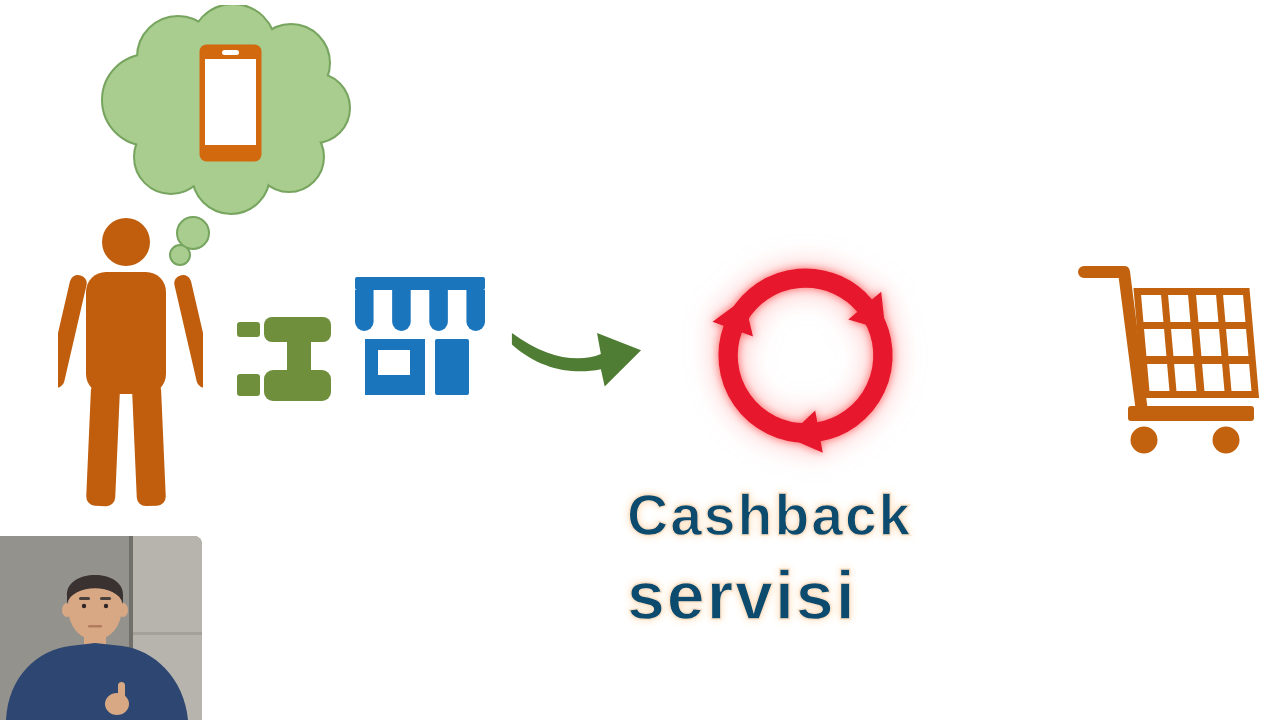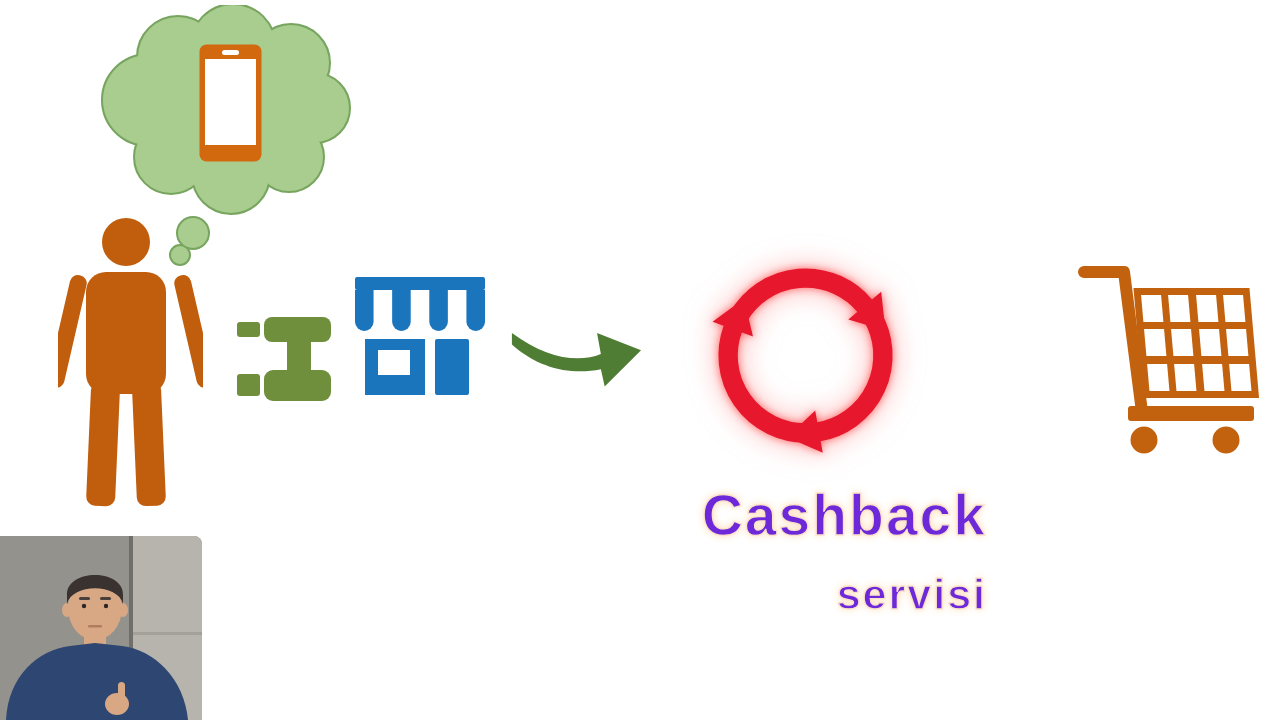--- a/index.html
+++ b/index.html
@@ -23,25 +23,25 @@
 
   
   .flow-arrow{left:508px;top:310px;width:136px;height:88px;}
 
   
   .cycle{left:698px;top:248px;width:215px;height:215px;}
   .cycle-svg{filter:drop-shadow(0 0 4px rgba(255,80,80,.85)) drop-shadow(0 0 14px rgba(255,130,130,.55));}
   .cycle-svg .arc{fill:none;stroke:#e7182d;stroke-width:9;stroke-linecap:round;}
 
   
-  .caption{left:627px;top:482px;width:360px;text-align:right;
-           color:#6d28d9;font-weight:bold;font-size:57px;letter-spacing:2px;
+  .caption{left:627px;top:482px;width:360px;text-align:left;
+           color:#0c4a6e;font-weight:bold;font-size:57px;letter-spacing:2px;
            -webkit-text-stroke:1.3px #fbe3cb;
            text-shadow:0 0 2px #ffeedd,0 0 9px #ffd9b0;}
-  .caption .line2{font-size:43px;margin-top:22px;}
+  .caption .line2{font-size:68px;margin-top:8px;}
 
   
   .cart{left:1078px;top:260px;width:182px;height:200px;}
 
   
   .webcam{left:0;top:536px;width:202px;height:184px;z-index:10;
           border-radius:0 8px 0 0;overflow:hidden;}
 </style>
 </head>
 <body>

